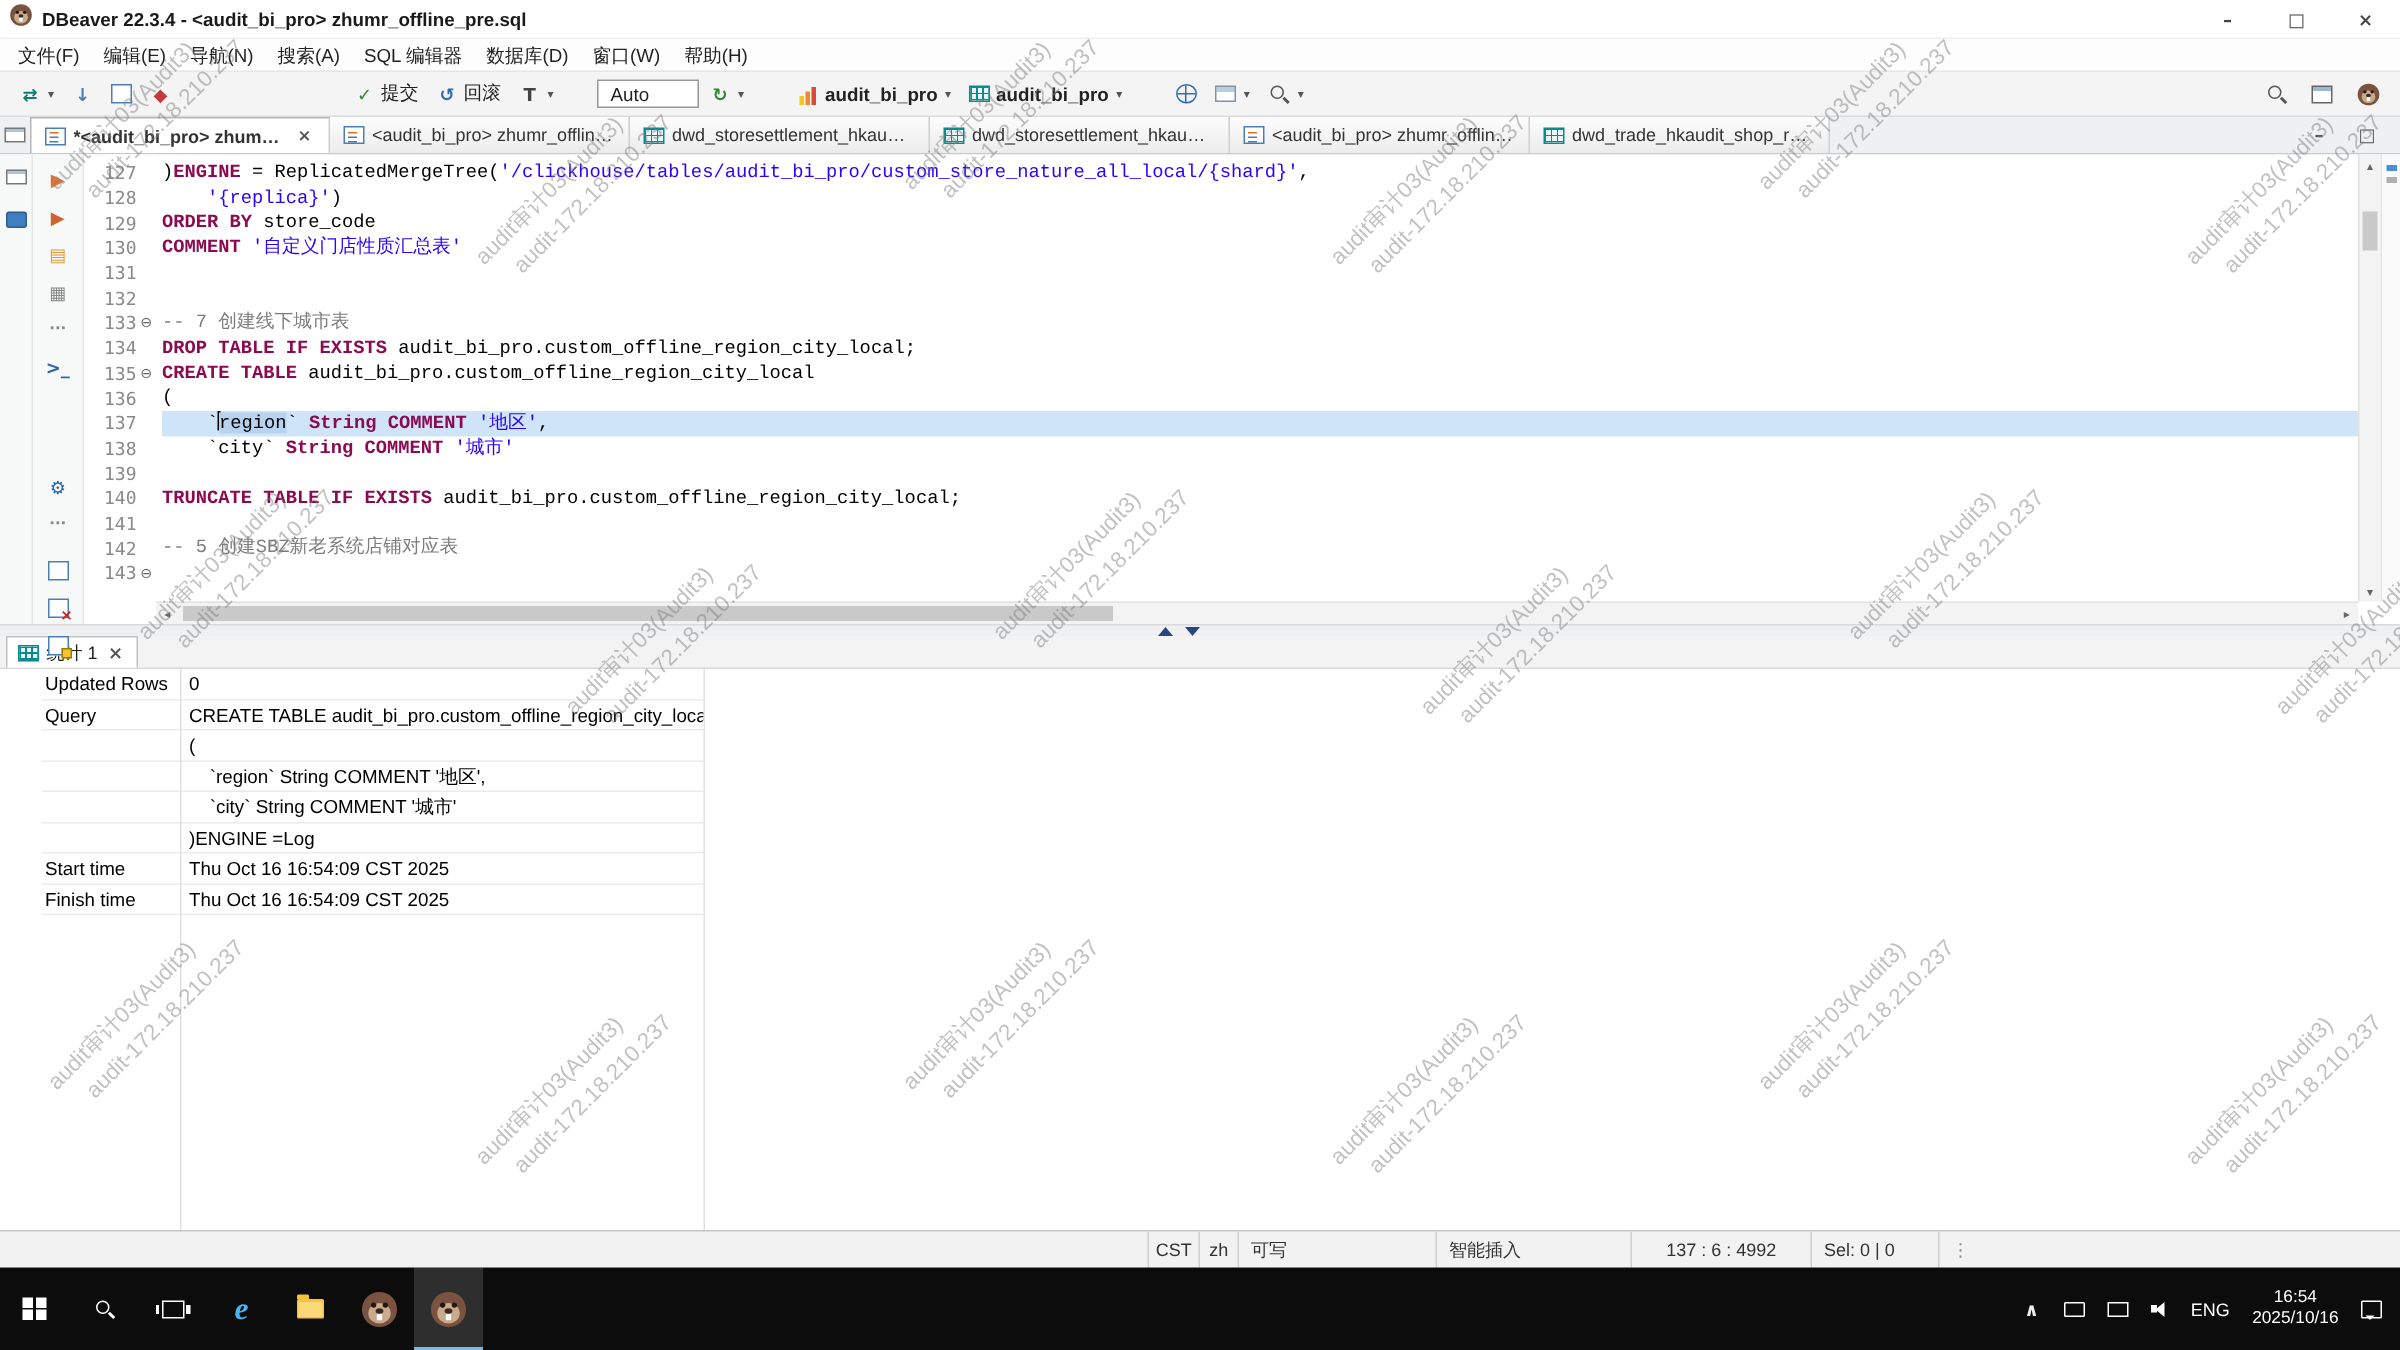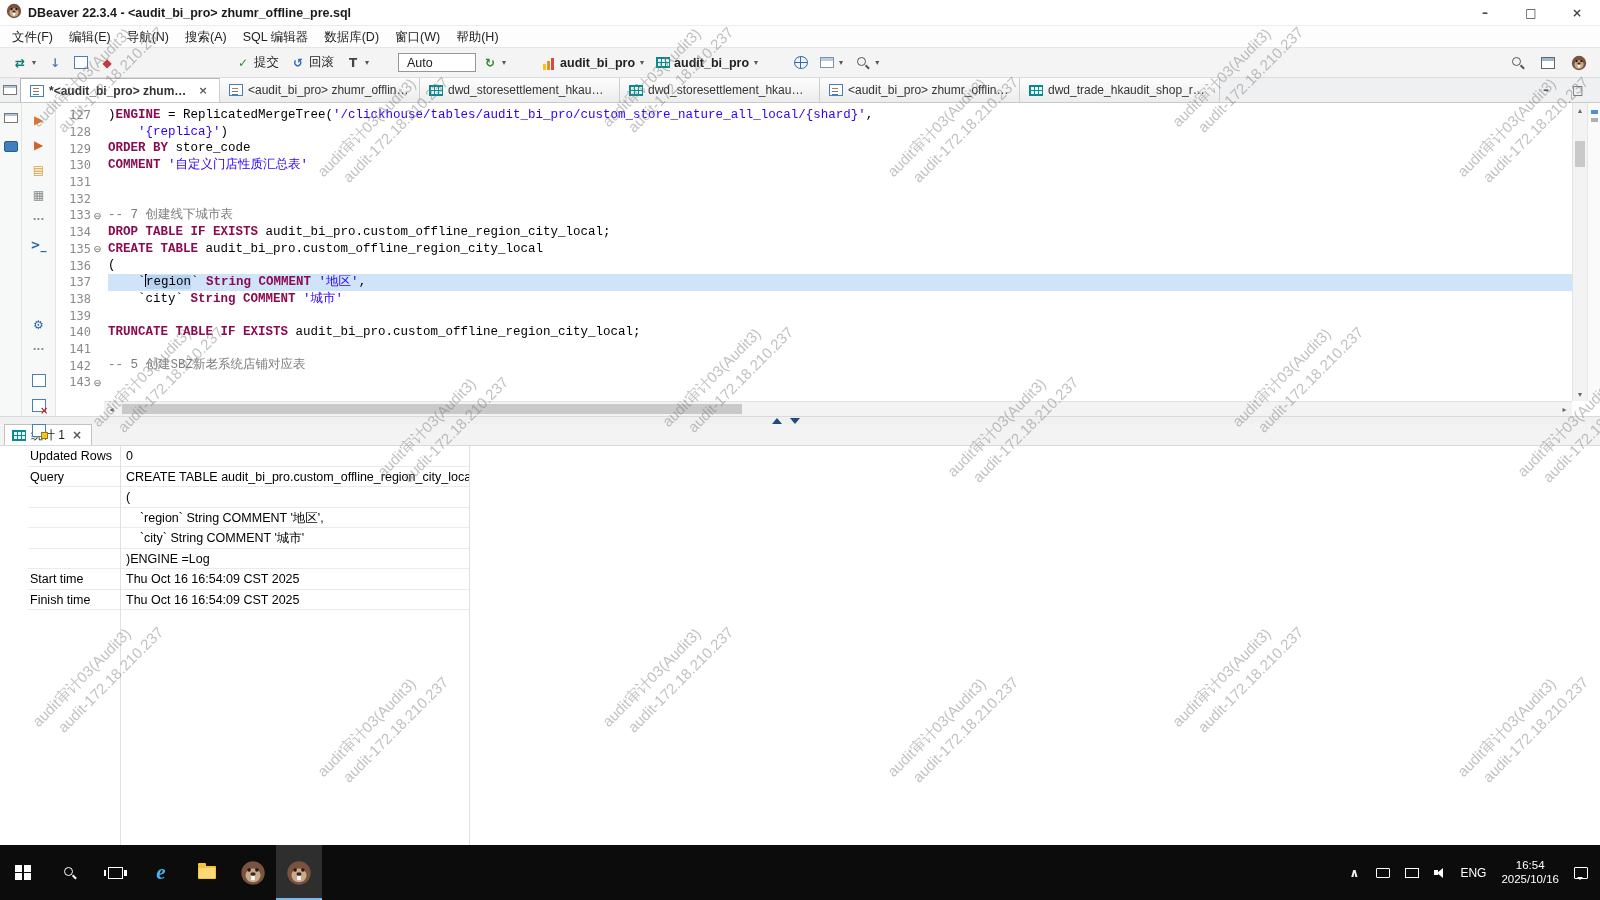--- a/index.html
+++ b/index.html
@@ -18,21 +18,21 @@
 
   
   .toolbar{height:30px;background:#f4f4f4;border-bottom:1px solid #dcdcdc;display:flex;align-items:center;padding:0 8px;flex:none}
   .toolbar-groups{display:flex;align-items:center}
   .tb-group{display:flex;align-items:center;gap:2px;margin-right:12px}
   .tbg1{margin-left:100px}.tbg2{margin-left:12px}.tbg3{margin-left:14px}.tbg4{margin-left:14px}
   .tb-btn{display:inline-flex;align-items:center;gap:4px;padding:3px 5px;border-radius:2px}
   .tb-label{font-size:12.5px;color:#222}
   .tb-label.bold{font-weight:bold}
   .caret-g{font-size:8px;color:#555;margin-left:1px}
-  .combo{width:78px;height:19px;border:1px solid #979797;background:#fff;display:flex;align-items:center;padding-left:8px;font-size:12.5px;color:#222}
+  .combo{width:68px;height:19px;border:1px solid #979797;background:#fff;display:flex;align-items:center;padding-left:8px;font-size:12.5px;color:#222}
   .toolbar-right{margin-left:auto;display:flex;align-items:center;gap:6px}
 
   
   .ic{display:inline-flex;align-items:center;justify-content:center;min-width:14px;height:16px;font-size:12px;line-height:1;font-weight:bold;font-family:"DejaVu Sans",sans-serif}
   .svg-ic{width:16px;height:16px}
   .svg-ic svg{width:100%;height:100%}
   .connection-icon{display:inline-flex;align-items:flex-end;height:14px}
   .connection-icon i{width:3px;margin-right:1px}
   .mag{position:relative;width:15px;height:15px;--c:#555}
   .mag::before{content:'';position:absolute;left:2px;top:2px;width:7px;height:7px;border:1.5px solid var(--c);border-radius:50%}
@@ -541,20 +541,32 @@
             <div class="gc-val">Thu Oct 16 16:54:09 CST 2025</div>
           </div>
           <div class="gr">
             <div class="gc-name">Finish time</div>
             <div class="gc-val">Thu Oct 16 16:54:09 CST 2025</div>
           </div>
         </div>
     </div>
   </div>
 
+  <div class="statusbar">
+    <div class="sb-spacer"></div>
+    <div style="display:flex">
+        <span class="sb-cell sbc0">CST</span>
+        <span class="sb-cell sbc1">zh</span>
+        <span class="sb-cell sbc2">可写</span>
+        <span class="sb-cell sbc3">智能插入</span>
+        <span class="sb-cell sbc4">137 : 6 : 4992</span>
+        <span class="sb-cell sbc5">Sel: 0 | 0</span>
+      </div>
+    <div class="sb-dots">⋮</div>
+  </div>
 
   <div class="taskbar">
     <div class="taskbar-apps">
         <span class="tb-app">
           <span class="ic start-icon">
             <i></i>
             <i></i>
             <i></i>
             <i></i>
           </span>

